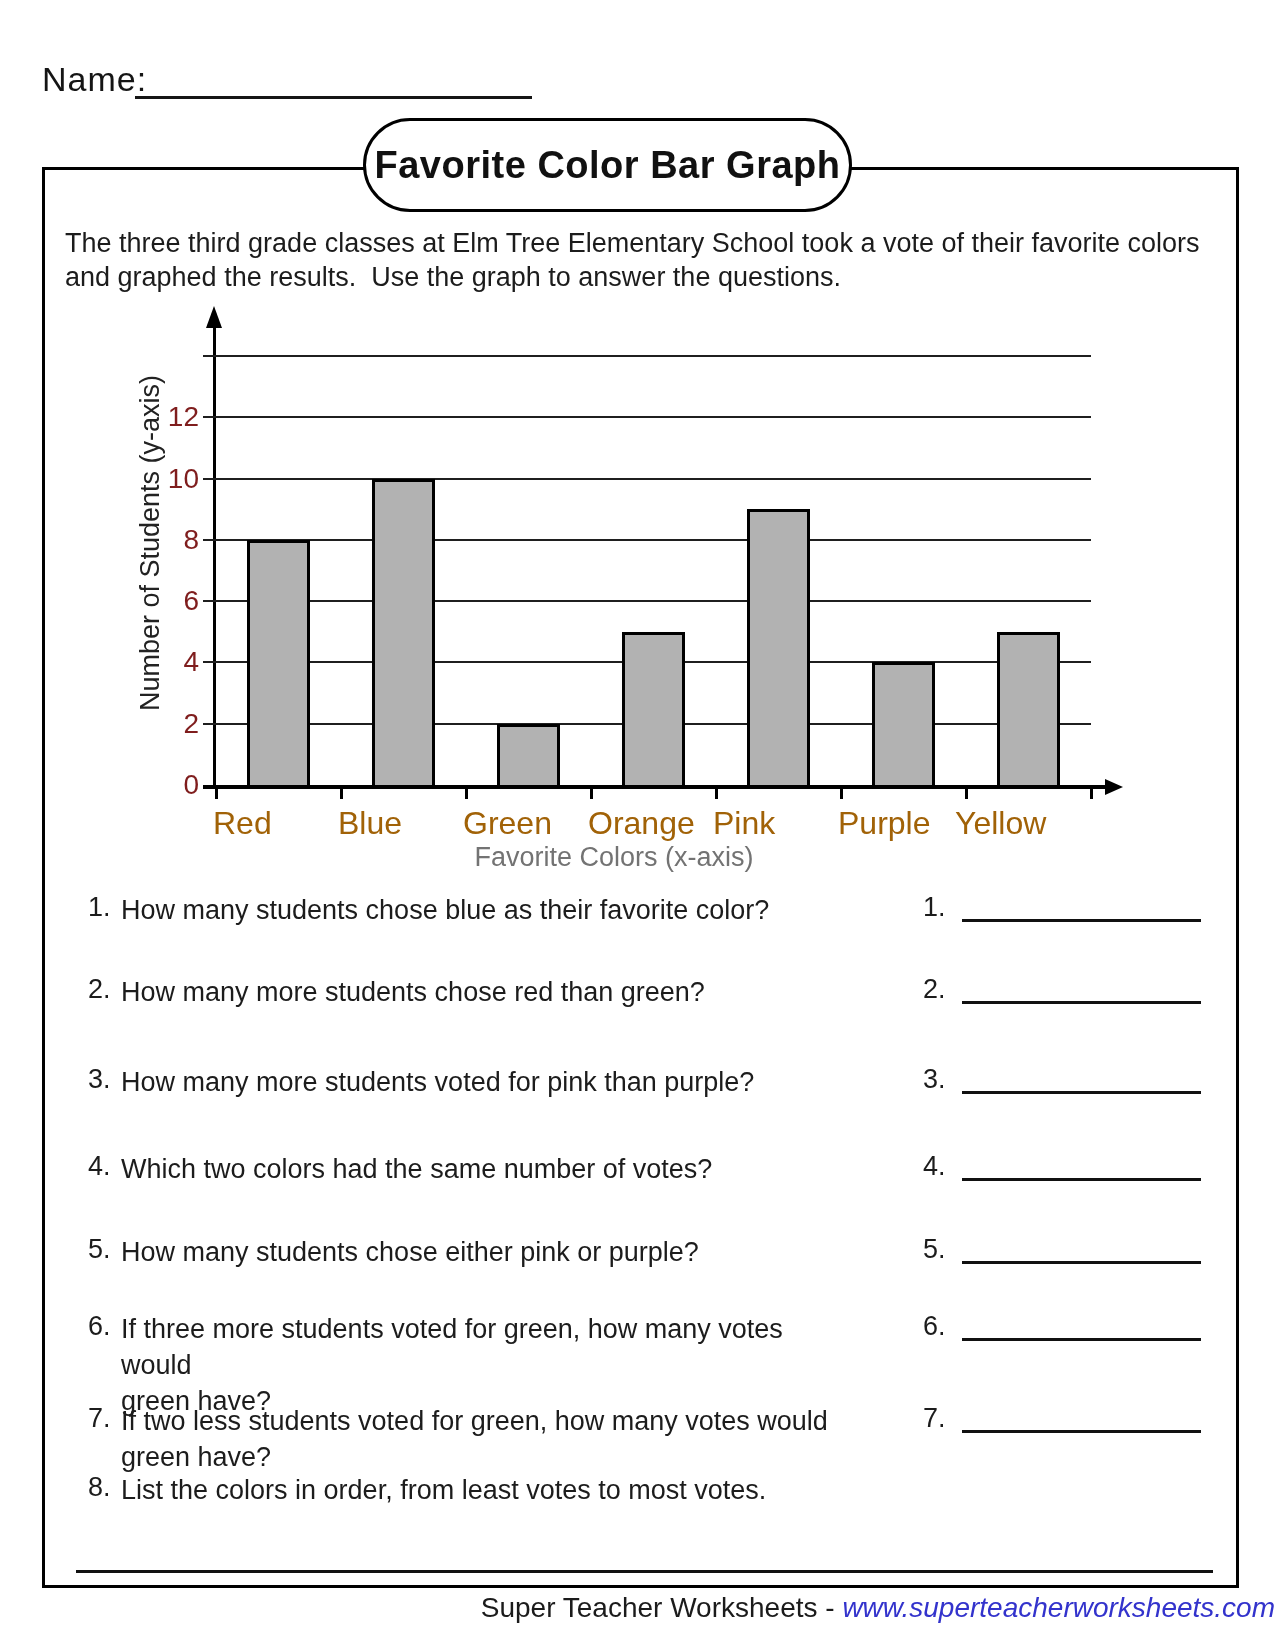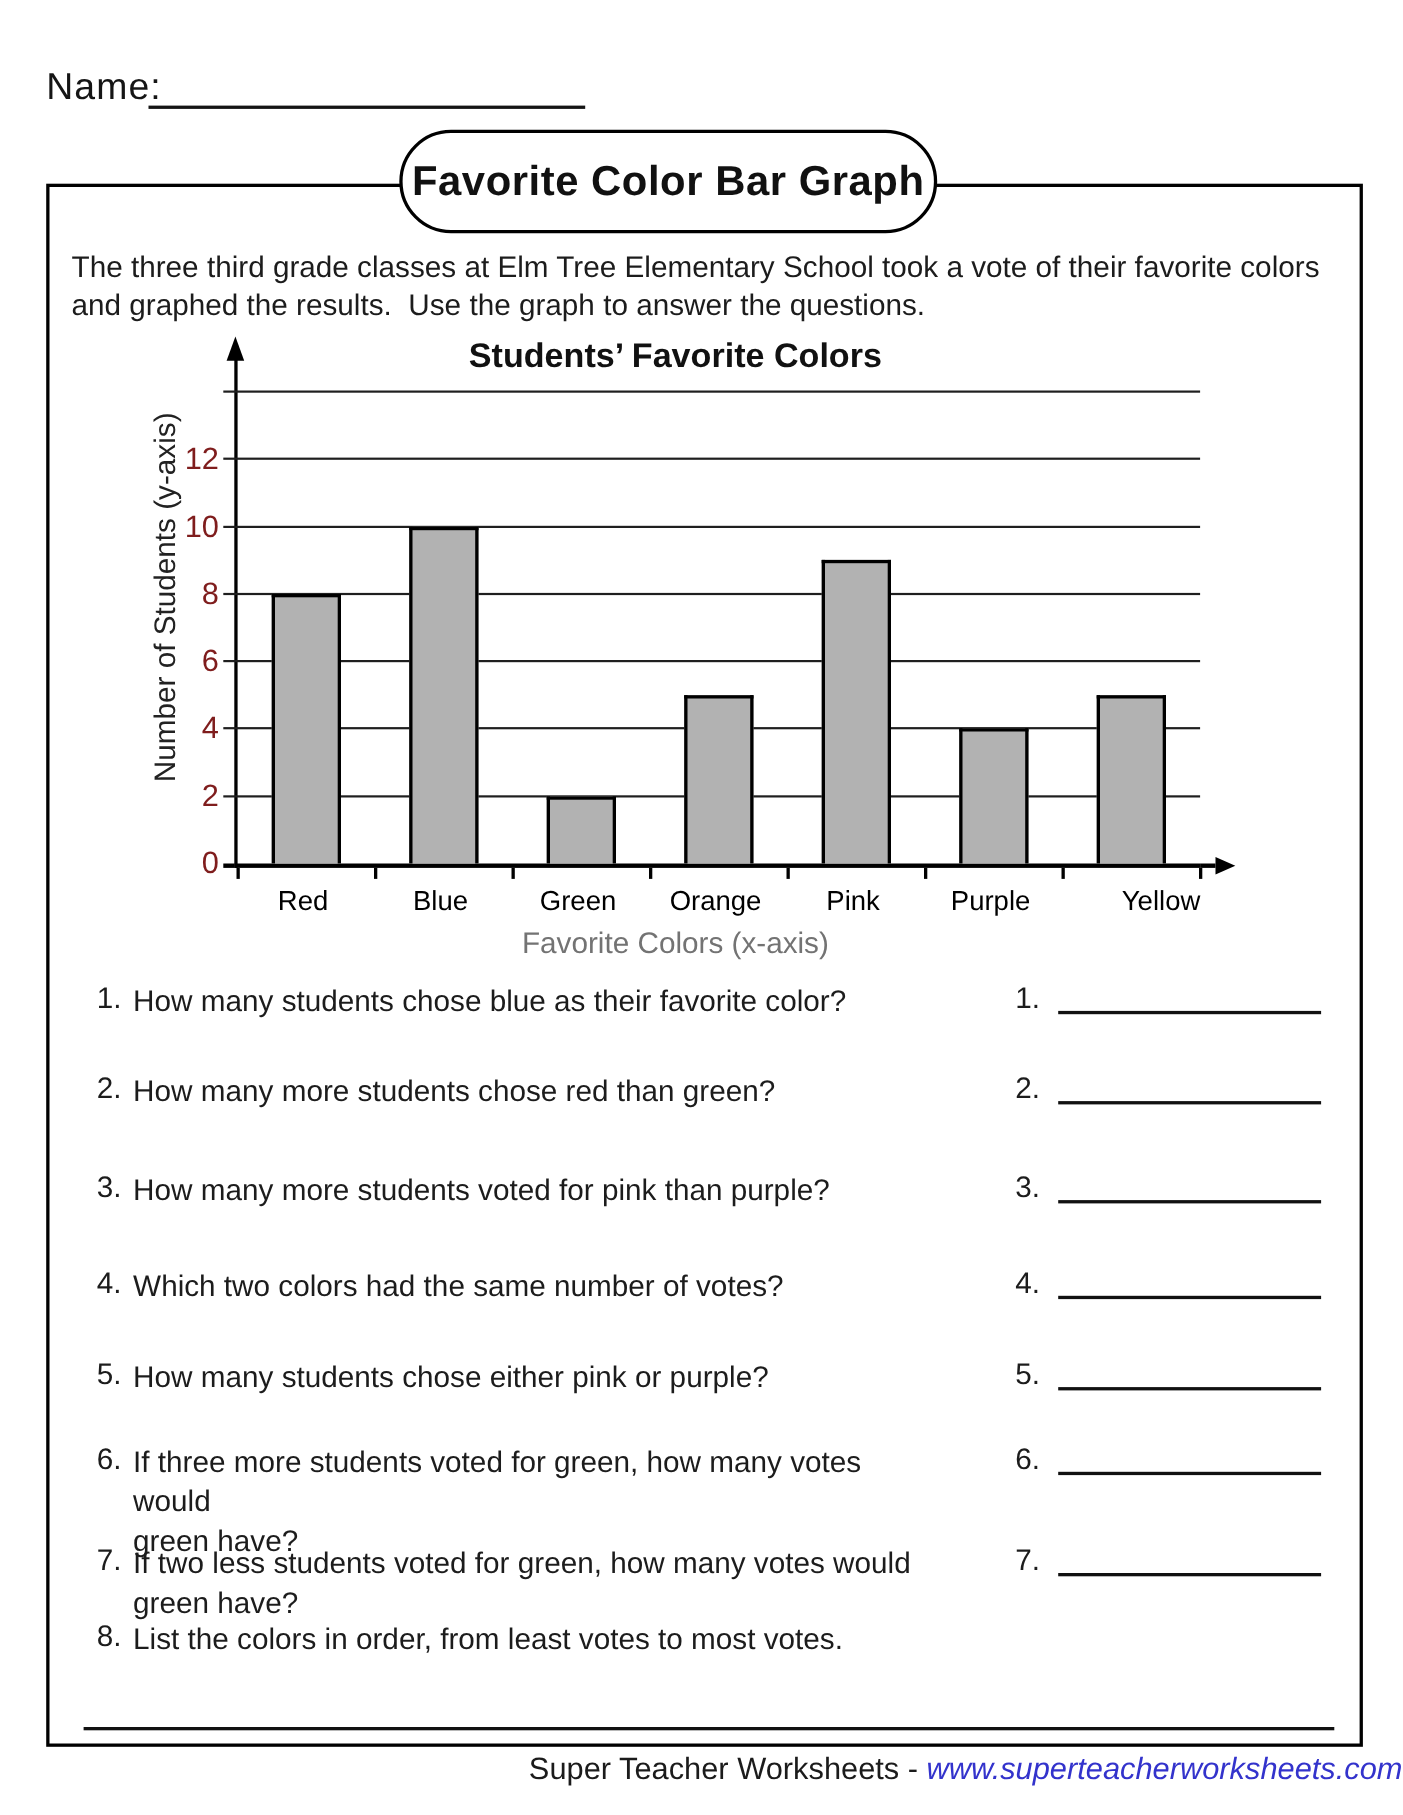--- a/index.html
+++ b/index.html
@@ -25,21 +25,21 @@
   
   .chart-title { position:absolute; left:130px; top:136px; width:878px; text-align:center; font-size:31px; font-weight:bold; }
   .y-axis-label { position:absolute; left:-105px; top:358px; width:420px; height:30px; text-align:center;
                   font-size:27px; color:#222; transform:rotate(-90deg); }
   .plot { position:absolute; left:168px; top:186px; width:878px; height:433px; box-sizing:border-box;
           border-left:3px solid #000; border-bottom:4px solid #000; }
   .gridline { position:absolute; left:-13px; width:calc(100% + 13px); height:2px; background:#1f1f1f; }
   .bar { position:absolute; bottom:0; width:63px; background:#b2b2b2; border:3px solid #000; border-bottom:none; box-sizing:border-box; }
   .x-tick { position:absolute; bottom:-14px; width:3px; height:10px; background:#000; }
   .y-tick-label { position:absolute; left:88px; width:66px; text-align:right; font-size:28px; color:#7f1d1d; }
-  .x-category-label { position:absolute; top:635px; text-align:center; font-size:25px; color:#000000; }
+  .x-category-label { position:absolute; top:635px; font-size:32px; color:#a16207; }
   .x-axis-title { position:absolute; left:130px; top:672px; width:878px; text-align:center; font-size:27px; color:#737373; }
   .y-arrow { position:absolute; left:161px; top:136px; width:0; height:0;
              border-left:8px solid transparent; border-right:8px solid transparent; border-bottom:22px solid #000; }
   .y-axis-stub { position:absolute; left:168px; top:156px; width:3px; height:30px; background:#000; }
   .x-axis-stub-l { position:absolute; left:158px; top:615px; width:10px; height:4px; background:#000; }
   .x-axis-stub-r { position:absolute; left:1046px; top:615px; width:14px; height:4px; background:#000; }
   .x-arrow { position:absolute; left:1060px; top:609px; width:0; height:0;
              border-top:8px solid transparent; border-bottom:8px solid transparent; border-left:18px solid #000; }
 
   
@@ -62,21 +62,20 @@
   <span class="name-label">Name:</span>
   <span class="name-underline"></span>
 </div>
 
 <div class="title-pill">Favorite Color Bar Graph</div>
 
 <div class="box">
 
   <div class="intro"><span>The three third grade classes at Elm Tree Elementary School took a vote of their favorite colors</span><br><span>and graphed the results.  Use the graph to answer the questions.</span></div>
 
-  <div class="chart-title">Students’ Favorite Colors</div>
   <div class="y-axis-label">Number of Students (y-axis)</div>
 
   <div class="y-arrow"></div>
   <div class="y-axis-stub"></div>
   <div class="plot">
       <div class="gridline" style="bottom: 60.2857px;"></div>
       <div class="gridline" style="bottom: 121.571px;"></div>
       <div class="gridline" style="bottom: 182.857px;"></div>
       <div class="gridline" style="bottom: 244.143px;"></div>
       <div class="gridline" style="bottom: 305.429px;"></div>
@@ -174,18 +173,18 @@
     <div class="y-tick-label" style="top: 415.143px;">6</div>
     <div class="y-tick-label" style="top: 353.857px;">8</div>
     <div class="y-tick-label" style="top: 292.571px;">10</div>
     <div class="y-tick-label" style="top: 231.286px;">12</div>
     <div class="x-category-label" style="left: 168px; width: 125px;">Red</div>
     <div class="x-category-label" style="left: 293px; width: 125px;">Blue</div>
     <div class="x-category-label" style="left: 418px; width: 125px;">Green</div>
     <div class="x-category-label" style="left: 543px; width: 125px;">Orange</div>
     <div class="x-category-label" style="left: 668px; width: 125px;">Pink</div>
     <div class="x-category-label" style="left: 793px; width: 125px;">Purple</div>
-    <div class="x-category-label" style="left: 948px; width: 125px;">Yellow</div>
+    <div class="x-category-label" style="left: 910px; width: 125px;">Yellow</div>
   </div>
 
 <div class="footer">
   <span>Super Teacher Worksheets - </span><a class="footer-link" href="#" style="color: rgb(51, 51, 204);">www.superteacherworksheets.com</a>
 </div>
 
 </body></html>

